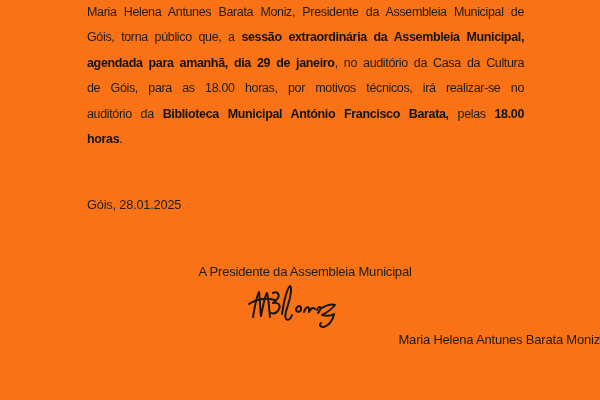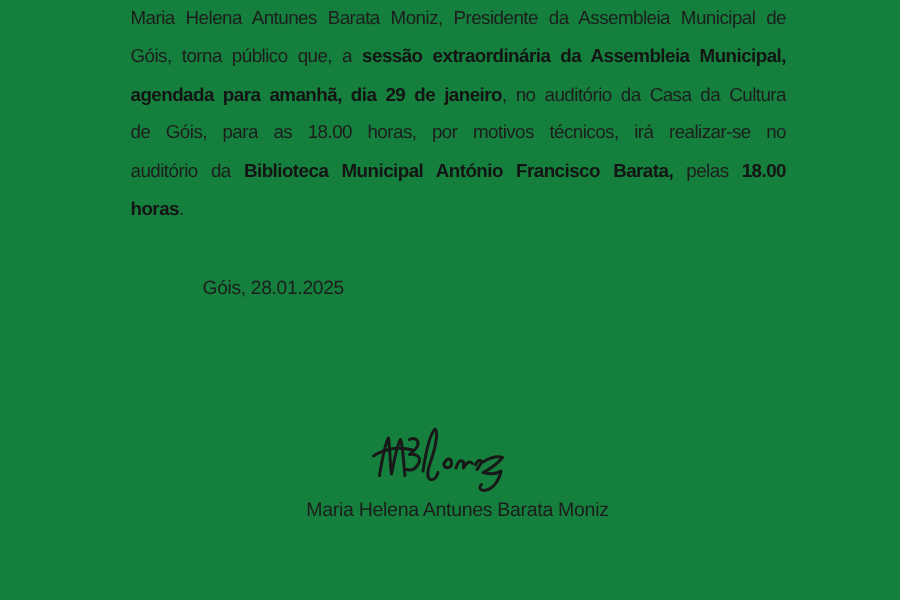--- a/index.html
+++ b/index.html
@@ -4,21 +4,21 @@
 <style>
   html, body {
     margin: 0;
     padding: 0;
     background: #ffffff;
   }
   .page {
     position: relative;
     width: 600px;
     height: 400px;
-    background: #15803d;
+    background: #f97316;
     overflow: hidden;
     font-family: "Liberation Sans", "DejaVu Sans", sans-serif;
     color: #1d1d1d;
   }
   .body-text {
     position: absolute;
     left: 87px;
     top: 0px;
     width: 437px;
     margin: 0;
@@ -37,26 +37,25 @@
     text-decoration-thickness: 1.4px;
     text-underline-offset: 3px;
     text-decoration-skip-ink: none;
   }
   .last-line {
     text-align-last: left;
   }
   .date-line {
     position: absolute;
     left: 87px;
-    top: 182px;
+    top: 195px;
     font-size: 12.8px;
     letter-spacing: -0.2px;
     line-height: 20px;
     color: #1d1d1d;
-    margin-left: 48px;
   }
   .sig-title {
     position: absolute;
     left: 10px;
     top: 262px;
     width: 590px;
     text-align: center;
     font-size: 13px;
     letter-spacing: -0.2px;
     line-height: 20px;
@@ -67,36 +66,37 @@
     left: 246px;
     top: 283px;
     width: 92px;
     height: 46px;
   }
   .sig-name {
     position: absolute;
     left: 10px;
     top: 330px;
     width: 590px;
-    text-align: center;
+    text-align: right;
     font-size: 13px;
     letter-spacing: -0.2px;
     line-height: 20px;
     color: #1c1c1c;
   }
 </style>
 </head>
 <body>
 
 <div class="page">
 
   <p class="body-text"><span class="seg-n">Maria Helena Antunes Barata Moniz, Presidente da Assembleia Municipal de</span><br><span class="seg-n">Góis, torna público que, a </span><span class="seg-bu">sessão extraordinária da Assembleia Municipal</span><span class="seg-b">,</span><br><span class="seg-bu">agendada para amanhã, dia 29 de janeiro</span><span class="seg-n">, no auditório da Casa da Cultura</span><br><span class="seg-n">de Góis, para as 18.00 horas, por motivos técnicos, irá realizar-se no</span><br><span class="seg-n">auditório da </span><span class="seg-bu">Biblioteca Municipal António Francisco Barata</span><span class="seg-b">,</span><span class="seg-n"> pelas </span><span class="seg-bu">18.00</span><br><span class="last-line" style="display:inline;"><span class="seg-bu">horas</span><span class="seg-n">.</span></span></p>
 
   <div class="date-line">Góis, 28.01.2025</div>
 
+  <div class="sig-title">A Presidente da Assembleia Municipal</div>
 
   <svg class="sig-svg" viewBox="0 0 92 46" fill="none" xmlns="http://www.w3.org/2000/svg">
     <g stroke="#181818" stroke-width="2" stroke-linecap="round" stroke-linejoin="round" fill="none">
       <path d="M7,34 C9,22 11,12 13,9 C14,16 14,26 15,33 C17,23 19,12 21,10 C23,16 23,27 24,34"></path>
       <path d="M3,21 C12,15 22,15 29,17"></path>
       <path d="M27,10 C31,8 34,11 32,15 C30,18 28,19 27,20 C32,19 35,22 33,26 C31,30 28,31 25,30"></path>
       <path d="M36,31 C38,18 41,6 44,3 C46,4 45,13 42,22 C40,28 38,33 40,36 C42,38 45,36 46,32"></path>
       <path d="M50,26 C52,22 55,22 55,26 C55,29 51,30 50,27"></path>
       <path d="M58,29 C59,25 61,23 63,25 L63,29 C65,25 67,24 69,26"></path>
       <path d="M71,27 C72,24 74,23 75,25 C74,27 73,29 72,30"></path>

